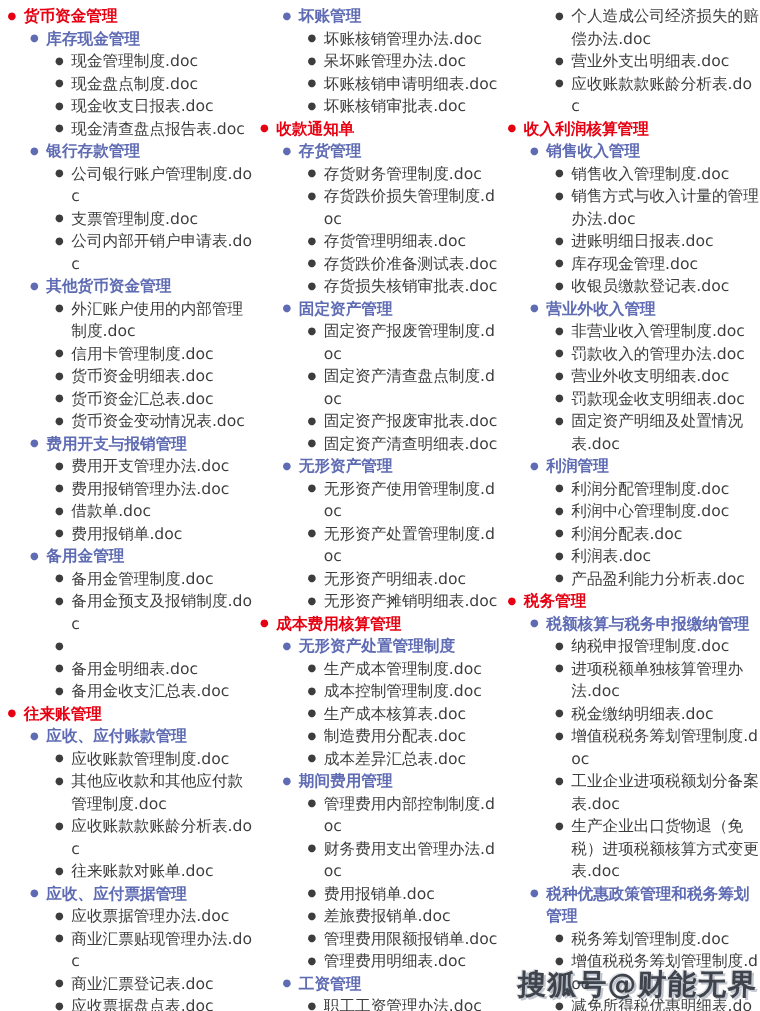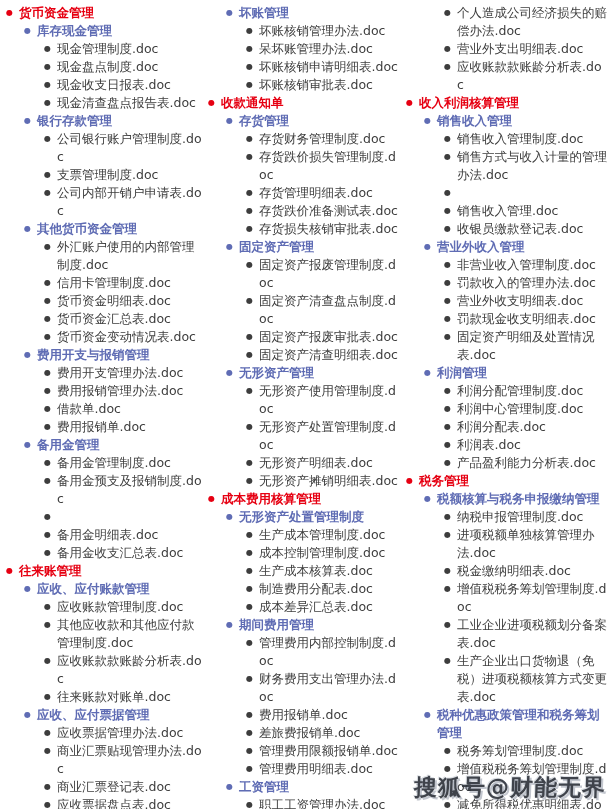--- a/index.html
+++ b/index.html
@@ -402,24 +402,25 @@
         <div class="row lvl3">
           <span class="bullet" style="font-size: 8px;">●</span>
           <span class="txt">销售收入管理制度.doc</span>
         </div>
         <div class="row lvl3">
           <span class="bullet" style="font-size: 8px;">●</span>
           <span class="txt">销售方式与收入计量的管理办法.doc</span>
         </div>
         <div class="row lvl3">
           <span class="bullet" style="font-size: 8px;">●</span>
-        </div>
-        <div class="row lvl3">
-          <span class="bullet" style="font-size: 8px;">●</span>
-          <span class="txt">销售收入管理.doc</span>
+          <span class="txt">进账明细日报表.doc</span>
+        </div>
+        <div class="row lvl3">
+          <span class="bullet" style="font-size: 8px;">●</span>
+          <span class="txt">库存现金管理.doc</span>
         </div>
         <div class="row lvl3">
           <span class="bullet" style="font-size: 8px;">●</span>
           <span class="txt">收银员缴款登记表.doc</span>
         </div>
         <div class="row lvl2">
           <span class="bullet" style="font-size: 8px;">●</span>
           <span class="txt">营业外收入管理</span>
         </div>
         <div class="row lvl3">

